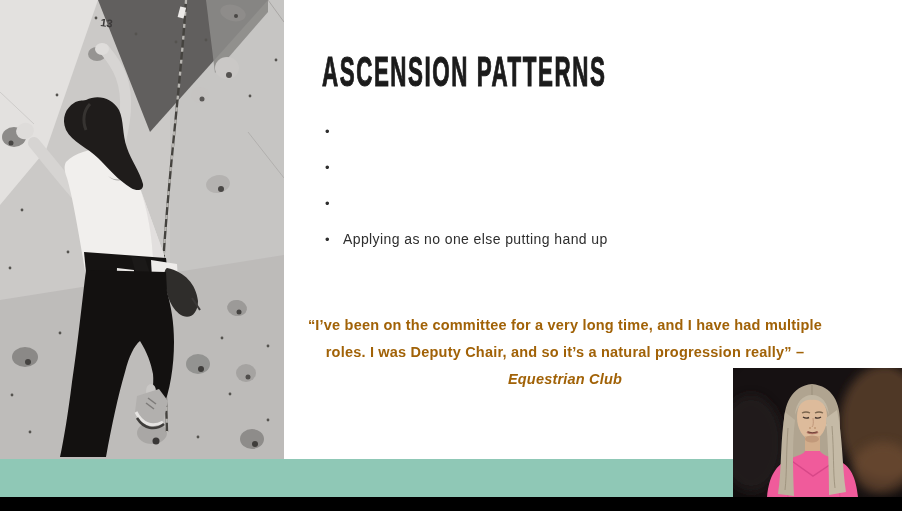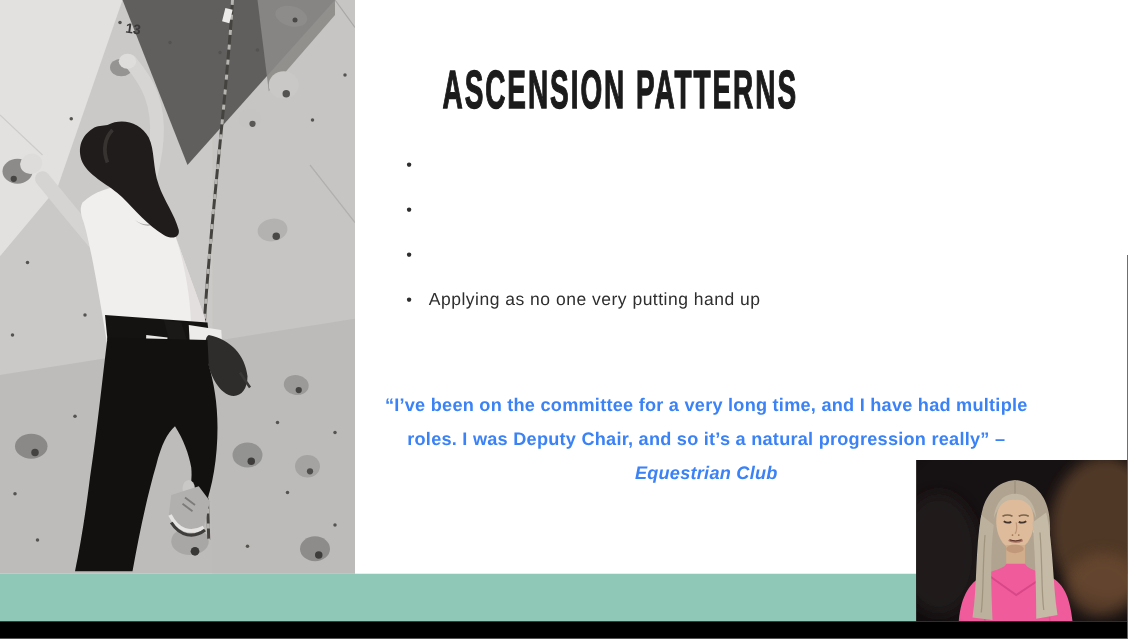--- a/index.html
+++ b/index.html
@@ -1,29 +1,29 @@
 <!DOCTYPE html>
 <html><head>
 <meta charset="utf-8">
 <style>
   html,body{margin:0;padding:0;background:#000;}
   .stage{position:relative;width:902px;height:511px;background:#ffffff;overflow:hidden;
          font-family:"Liberation Sans",sans-serif;}
   
   .photo{position:absolute;left:0;top:0;width:284px;height:459px;overflow:hidden;}
   
-  .title-wrap{position:absolute;left:322px;top:50px;width:300px;height:46px;margin-left:32px;}
+  .title-wrap{position:absolute;left:322px;top:50px;width:300px;height:46px;}
   
   .bullets{position:absolute;left:325px;top:124px;width:330px;list-style:none;margin:0;padding:0;}
   .bullets li{display:flex;align-items:flex-start;margin:0 0 21px 0;color:#2e2e2e;
               font-size:14px;line-height:15px;letter-spacing:.4px;}
   .bullets .dot{width:18px;flex:0 0 18px;font-size:13px;color:#2e2e2e;}
   
   .quote{position:absolute;left:300px;top:312px;width:530px;text-align:center;
-         color:#3b82f6;font-size:14.5px;font-weight:700;line-height:27px;letter-spacing:.2px;}
+         color:#a16207;font-size:14.5px;font-weight:700;line-height:27px;letter-spacing:.2px;}
   .quote em{font-style:italic;}
   
   .teal-bar{position:absolute;left:0;top:459px;width:902px;height:38px;background:#8fc8b6;}
   .bottom-bar{position:absolute;left:0;top:497px;width:902px;height:14px;background:#000000;}
   
   .webcam{position:absolute;left:733px;top:368px;width:169px;height:129px;overflow:hidden;background:#161112;}
 </style>
 </head>
 <body>
 
@@ -135,21 +135,21 @@
       <span class="dot">•</span>
     </li>
     <li>
       <span class="dot">•</span>
     </li>
     <li>
       <span class="dot">•</span>
     </li>
     <li>
       <span class="dot">•</span>
-      <span>Applying as no one very putting hand up</span>
+      <span>Applying as no one else putting hand up</span>
     </li>
   </ul>
 
   <div class="quote">
     <span>“I’ve been on the committee for a very long time, and I have had multiple roles. I was Deputy Chair, and so it’s a natural progression really” – </span><em>Equestrian Club</em>
   </div>
 
   <div class="teal-bar"></div>
 
   <div class="bottom-bar"></div>

